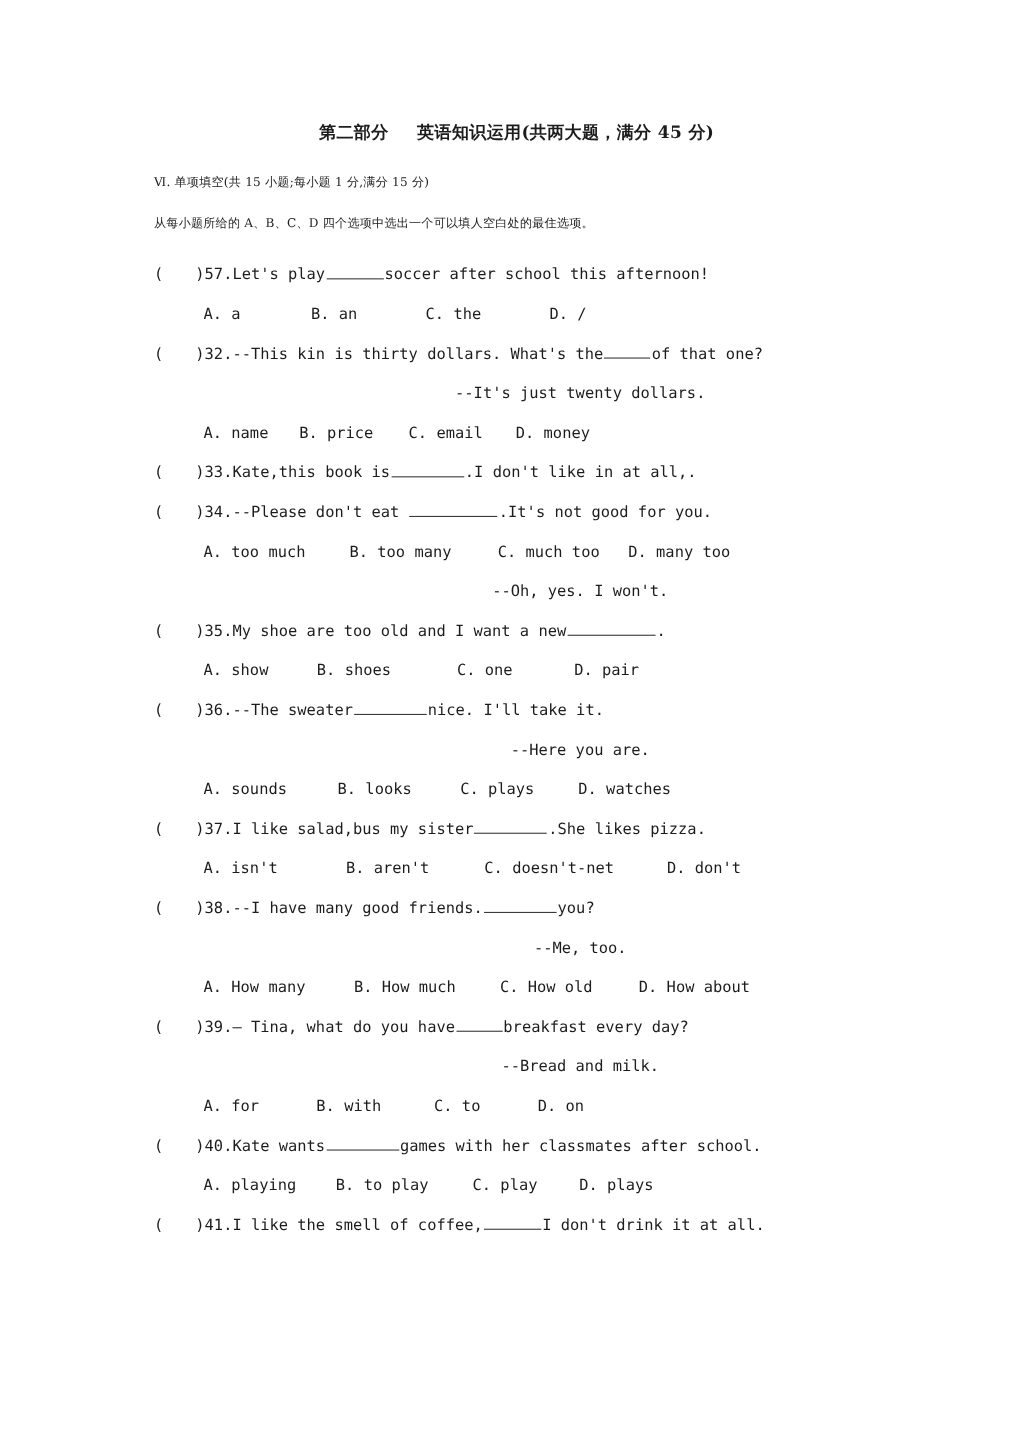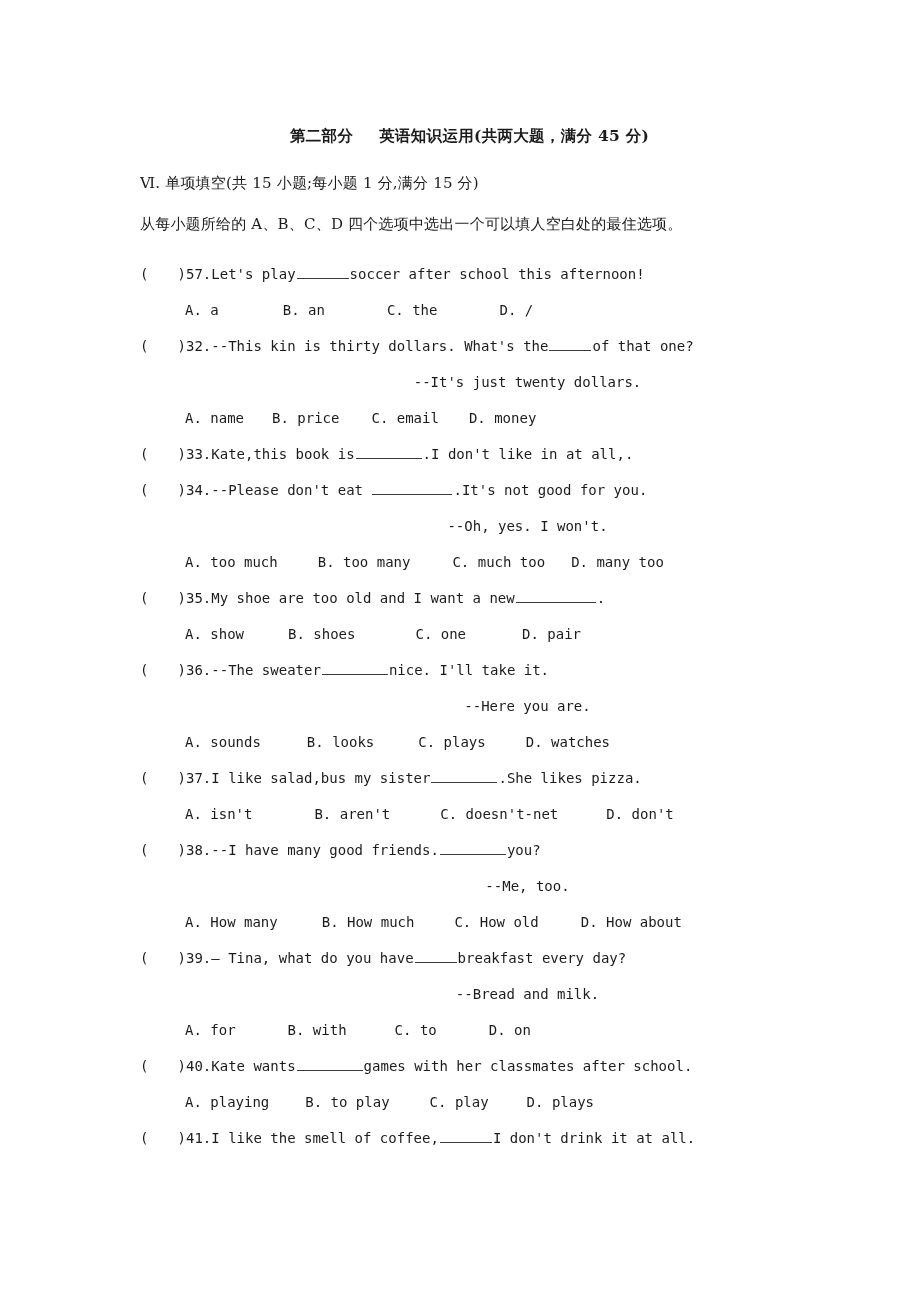--- a/index.html
+++ b/index.html
@@ -23,40 +23,40 @@
     top: 0;
     width: 920px;
     height: 1302px;
     overflow: hidden;
   }
 
   
   .content {
     position: absolute;
     left: 140px;
-    top: 126px;
+    top: 110px;
     width: 700px;
   }
 
   
   .section-title {
     font-family: "DejaVu Serif", "Liberation Serif", serif;
     font-size: 15.5px;
     font-weight: 700;
     letter-spacing: 0.3px;
     padding-left: 150px;
     margin-bottom: 27px;
     white-space: nowrap;
   }
   .section-title .part-label { margin-right: 26px; }
 
   
   .sub-heading {
     font-family: "DejaVu Serif", "Liberation Serif", serif;
-    font-size: 15px;
+    font-size: 11px;
     letter-spacing: 0.2px;
     margin-bottom: 22px;
     white-space: nowrap;
   }
 
   
   .q-block { margin-bottom: 0; }
 
   .q-line {
     font-family: "DejaVu Sans Mono", "Liberation Mono", monospace;
@@ -116,22 +116,22 @@
         <div class="q-block">
           <div class="q-line q-stem"><span class="paren"><span class="lp">(</span><span class="rp">)</span></span><span>32.</span><span>--This  kin  is  thirty dollars.  What's the</span><span class="blank b-short"></span><span>of that one?</span></div>
           <div class="q-line q-cont">--It's  just  twenty  dollars.</div>
           <div class="q-line q-opts"><span class="opt">A. name</span><span style="display: inline-block; width: 28px;"></span><span class="opt">B. price</span><span style="display: inline-block; width: 32px;"></span><span class="opt">C. email</span><span style="display: inline-block; width: 30px;"></span><span class="opt">D. money</span></div>
         </div>
         <div class="q-block">
           <div class="q-line q-stem"><span class="paren"><span class="lp">(</span><span class="rp">)</span></span><span>33.</span><span>Kate,this  book  is</span><span class="blank b-long"></span><span>.I don't  like  in at all,.</span></div>
         </div>
         <div class="q-block">
           <div class="q-line q-stem"><span class="paren"><span class="lp">(</span><span class="rp">)</span></span><span>34.</span><span>--Please don't  eat </span><span class="blank b-xlong"></span><span>.It's  not  good  for  you.</span></div>
+          <div class="q-line q-opts"><span class="opt">A. too much</span><span style="display: inline-block; width: 40px;"></span><span class="opt">B. too many</span><span style="display: inline-block; width: 42px;"></span><span class="opt">C. much too</span><span style="display: inline-block; width: 26px;"></span><span class="opt">D. many too</span></div>
           <div class="q-line q-cont">--Oh, yes. I won't.</div>
-          <div class="q-line q-opts"><span class="opt">A. too much</span><span style="display: inline-block; width: 40px;"></span><span class="opt">B. too many</span><span style="display: inline-block; width: 42px;"></span><span class="opt">C. much too</span><span style="display: inline-block; width: 26px;"></span><span class="opt">D. many too</span></div>
         </div>
         <div class="q-block">
           <div class="q-line q-stem"><span class="paren"><span class="lp">(</span><span class="rp">)</span></span><span>35.</span><span>My  shoe  are  too  old  and  I want  a  new</span><span class="blank b-xlong"></span><span>.</span></div>
           <div class="q-line q-opts"><span class="opt">A. show</span><span style="display: inline-block; width: 44px;"></span><span class="opt">B. shoes</span><span style="display: inline-block; width: 60px;"></span><span class="opt">C. one</span><span style="display: inline-block; width: 56px;"></span><span class="opt">D. pair</span></div>
         </div>
         <div class="q-block">
           <div class="q-line q-stem"><span class="paren"><span class="lp">(</span><span class="rp">)</span></span><span>36.</span><span>--The sweater</span><span class="blank b-long"></span><span>nice. I'll take it.</span></div>
           <div class="q-line q-cont">--Here  you  are.</div>
           <div class="q-line q-opts"><span class="opt">A. sounds</span><span style="display: inline-block; width: 46px;"></span><span class="opt">B. looks</span><span style="display: inline-block; width: 44px;"></span><span class="opt">C. plays</span><span style="display: inline-block; width: 40px;"></span><span class="opt">D. watches</span></div>
         </div>

